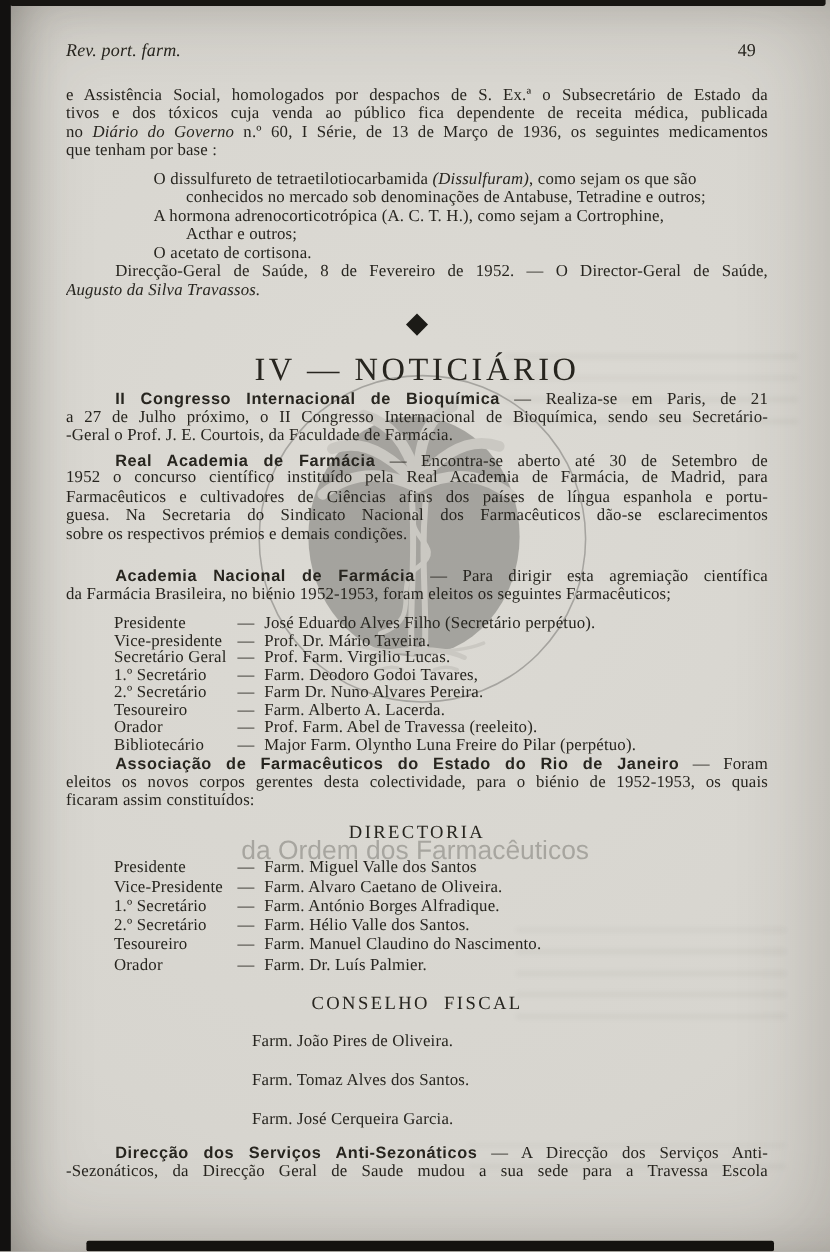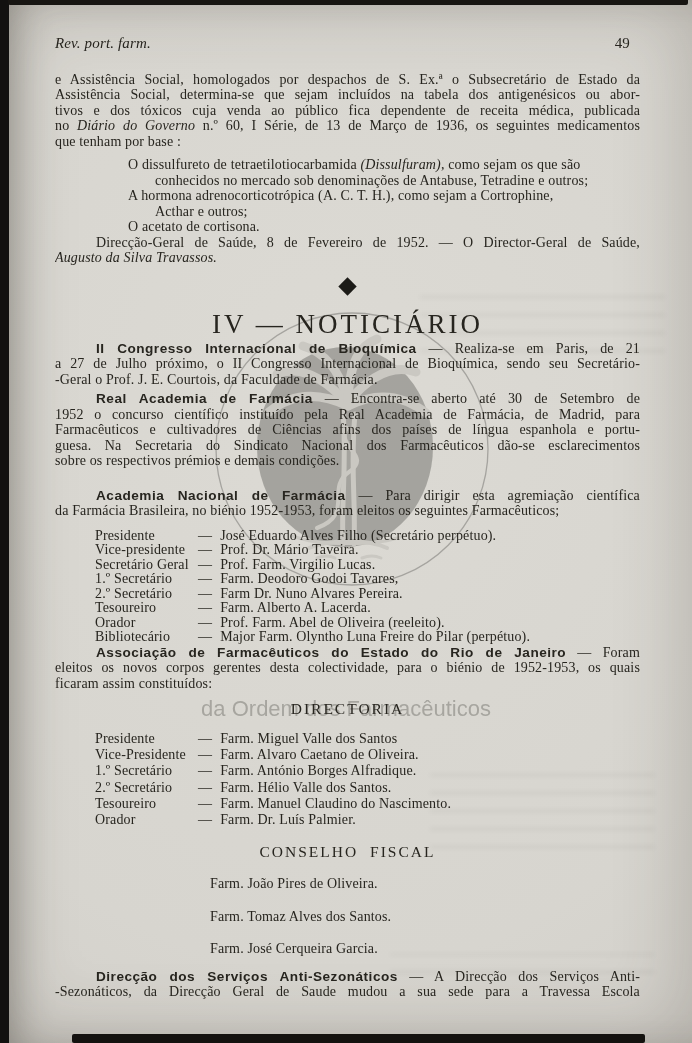--- a/index.html
+++ b/index.html
@@ -86,21 +86,20 @@
 
   <div class="content">
 
     <div class="header">
       <span class="journal">Rev. port. farm.</span>
       <span class="pagenum">49</span>
     </div>
 
     <div class="p1">
         <div class="line"><span>e Assistência Social, homologados por despachos de S. Ex.ª o Subsecretário de Estado da</span></div>
-        <div class="line"><span>Assistência Social, determina-se que sejam incluídos na tabela dos antigenésicos ou abor-</span></div>
         <div class="line"><span>tivos e dos tóxicos cuja venda ao público fica dependente de receita médica, publicada</span></div>
         <div class="line"><span>no </span><span class="i">Diário do Governo</span><span> n.º 60, I Série, de 13 de Março de 1936, os seguintes medicamentos</span></div>
         <div class="line last"><span>que tenham por base :</span></div>
       </div>
 
     <div class="meds">
         <div class="line"><span>O dissulfureto de tetraetilotiocarbamida </span><span class="i">(Dissulfuram)</span><span>, como sejam os que são</span></div>
         <div class="line wrap"><span>conhecidos no mercado sob denominações de Antabuse, Tetradine e outros;</span></div>
         <div class="line"><span>A hormona adrenocorticotrópica (A. C. T. H.), como sejam a Cortrophine,</span></div>
         <div class="line wrap"><span>Acthar e outros;</span></div>
@@ -162,21 +161,21 @@
           <span class="val">Farm Dr. Nuno Alvares Pereira.</span>
         </div>
         <div class="orow">
           <span class="lbl">Tesoureiro</span>
           <span class="dash">—</span>
           <span class="val">Farm. Alberto A. Lacerda.</span>
         </div>
         <div class="orow">
           <span class="lbl">Orador</span>
           <span class="dash">—</span>
-          <span class="val">Prof. Farm. Abel de Oliveira (reeleito).</span>
+          <span class="val">Prof. Farm. Abel de Travessa (reeleito).</span>
         </div>
         <div class="orow">
           <span class="lbl">Bibliotecário</span>
           <span class="dash">—</span>
           <span class="val">Major Farm. Olyntho Luna Freire do Pilar (perpétuo).</span>
         </div>
       </div>
 
     <div class="sec4">
         <div class="line ind"><span class="b">Associação de Farmacêuticos do Estado do Rio de Janeiro</span><span> — Foram</span></div>

